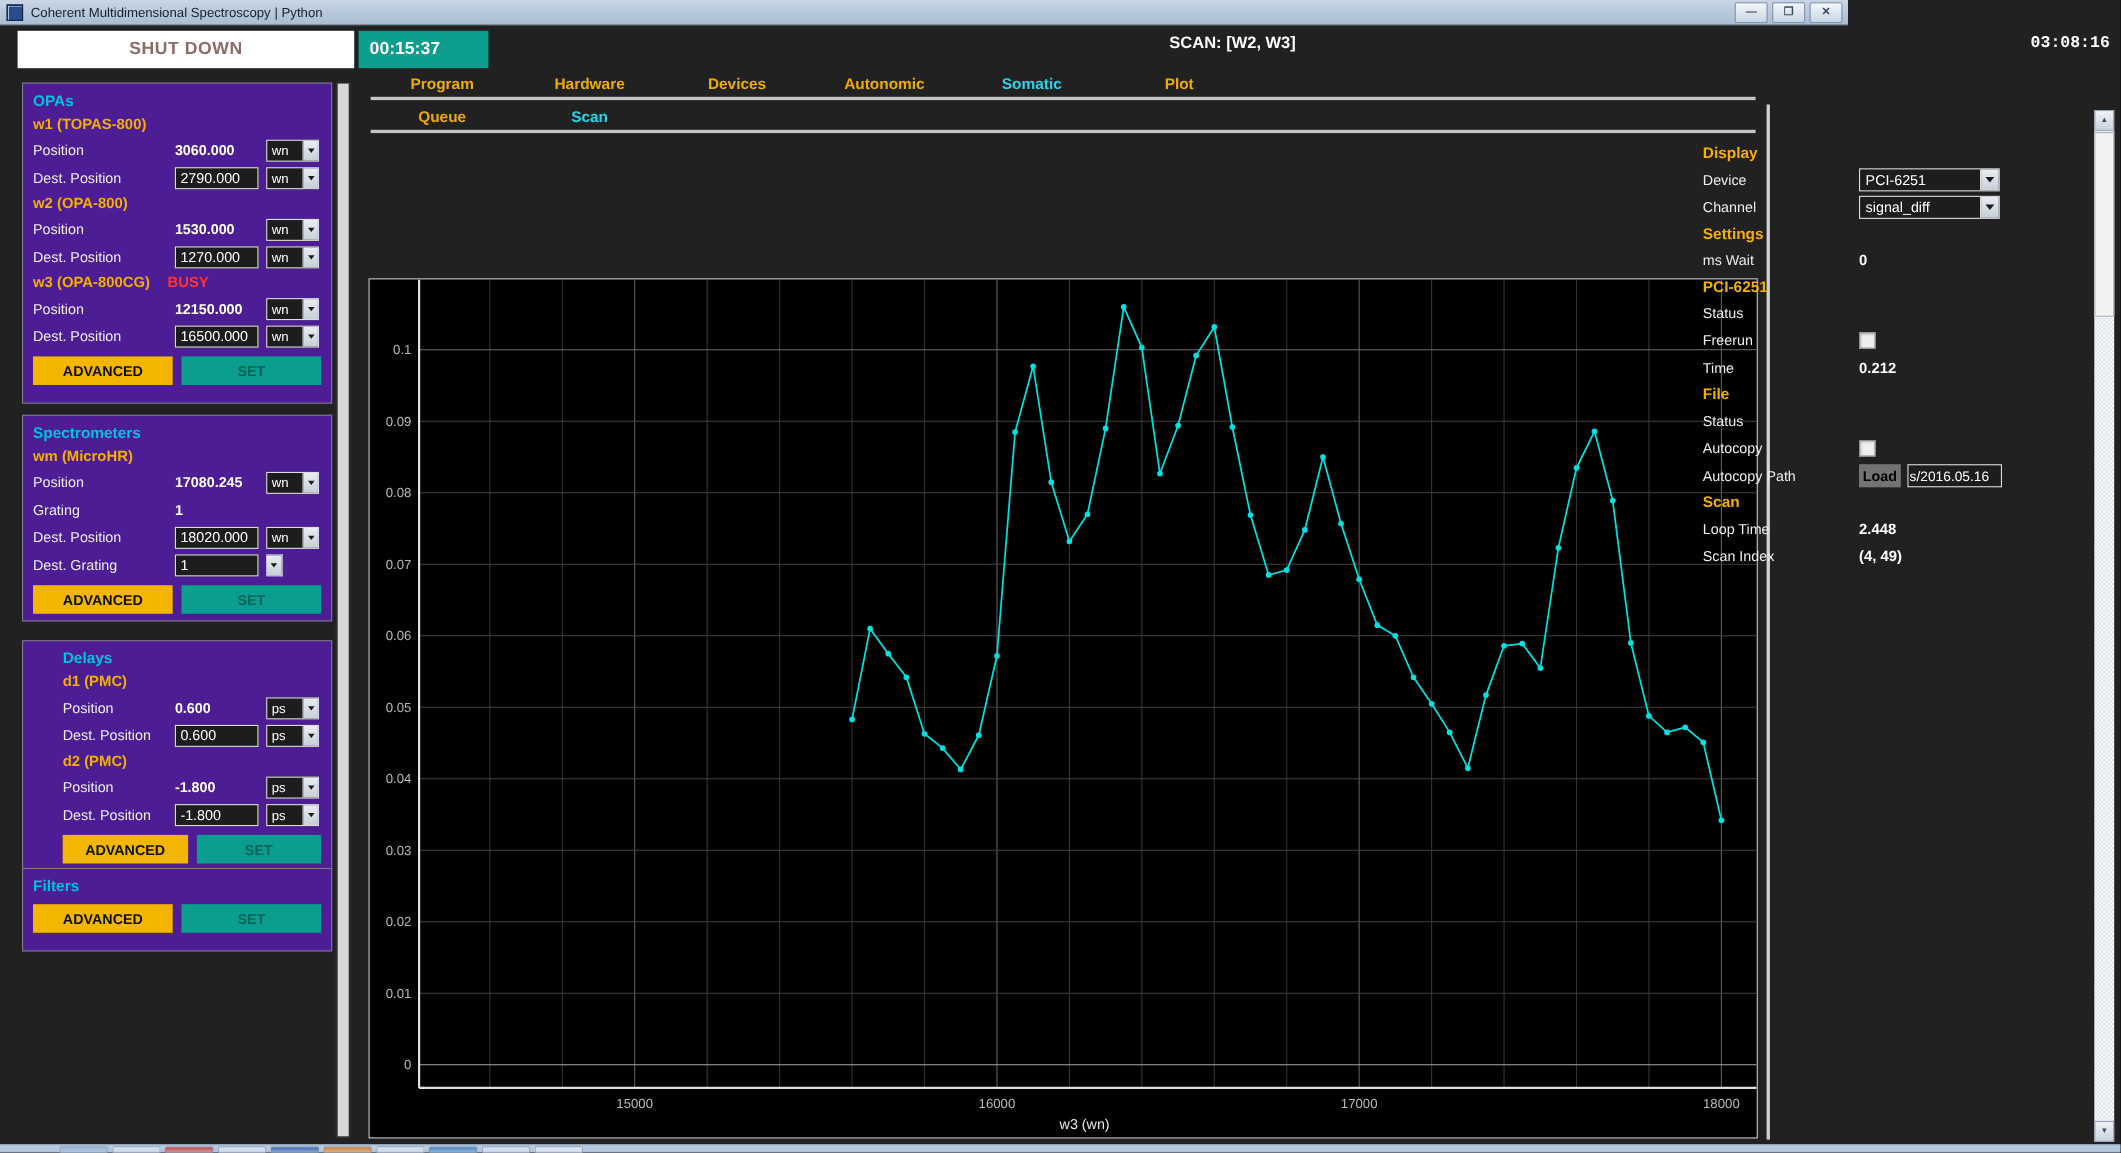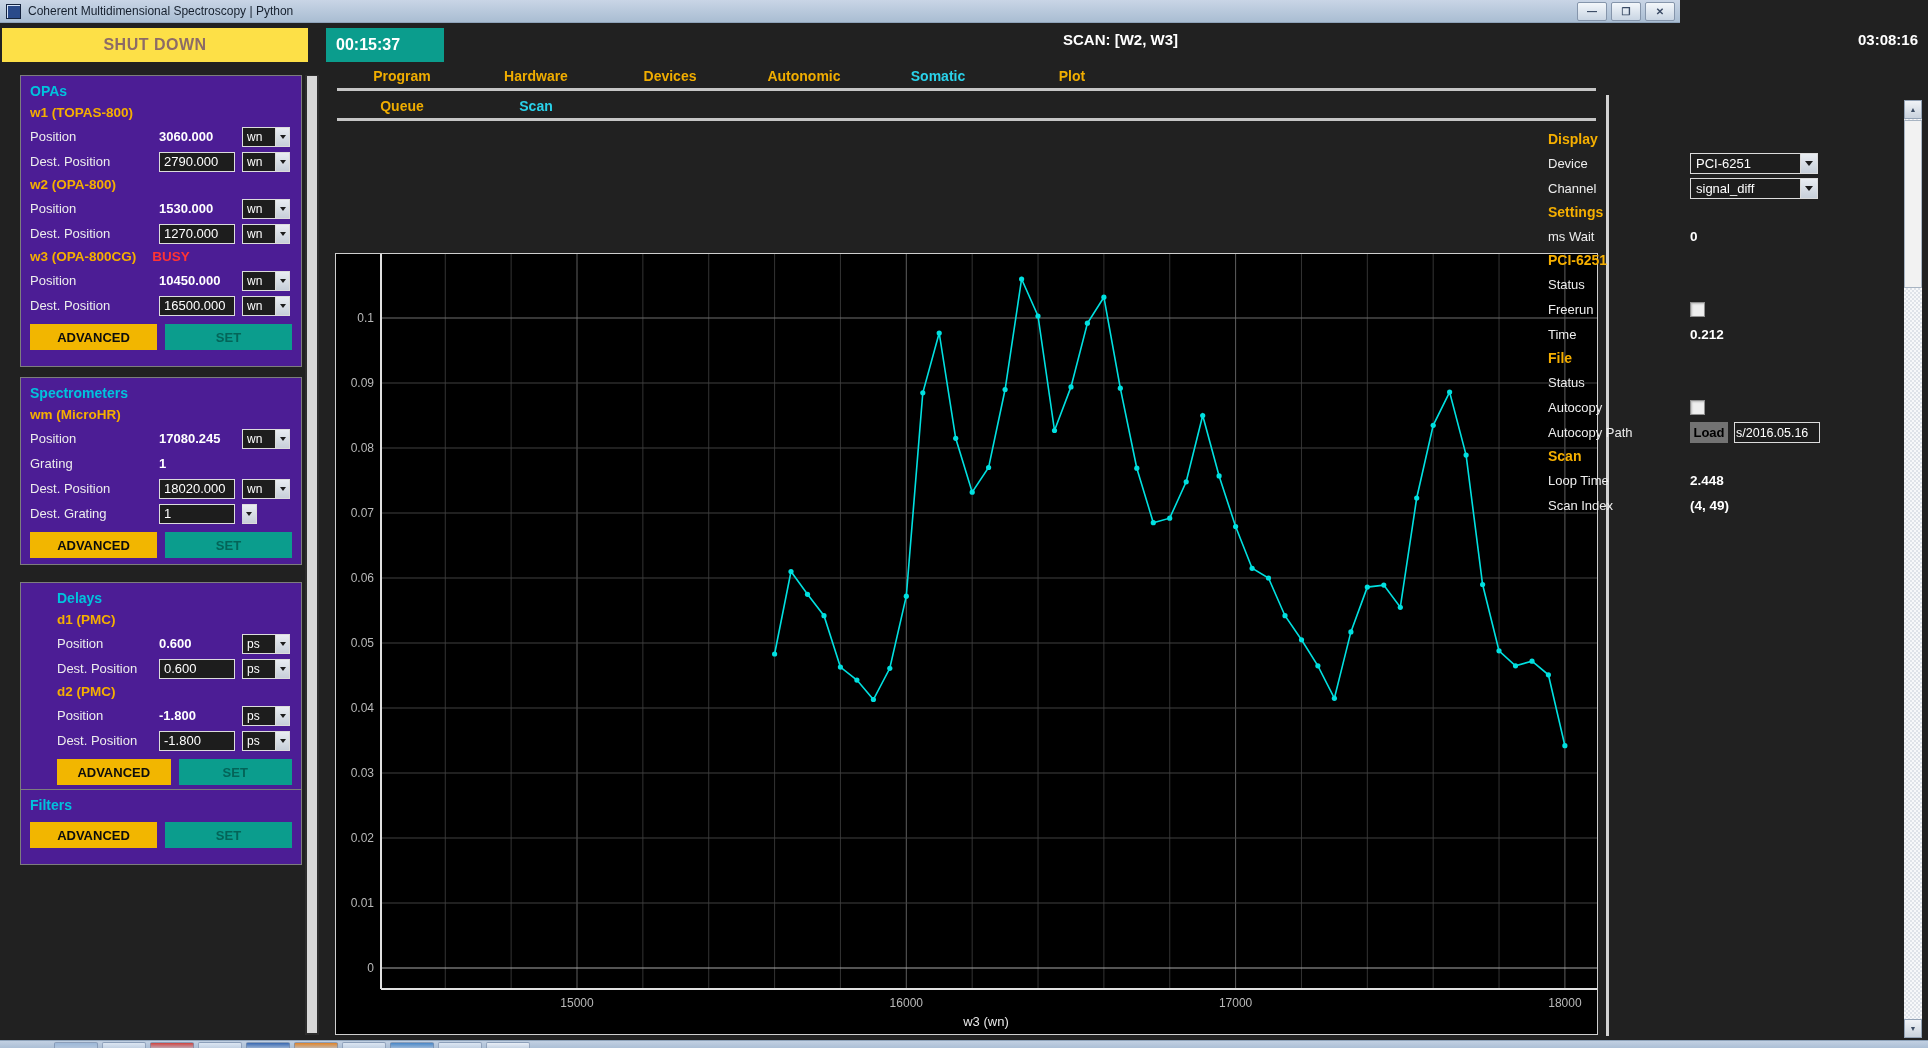--- a/index.html
+++ b/index.html
@@ -8,24 +8,24 @@
   
   .titlebar{position:absolute;left:0;top:0;width:1680px;height:22px;background:linear-gradient(#c9d5e6,#a9bdd2);border-bottom:1px solid #8fa3ba;display:flex;align-items:center;}
   .app-icon{width:13px;height:13px;margin:0 7px 0 6px;background:#2a4a8a;border:1px solid #15233d;box-shadow:inset 1px 1px 0 #d6e4fa;}
   .title-text{font-size:12px;color:#16202e;}
   .win-btns{position:absolute;right:5px;top:2px;display:flex;gap:4px;}
   .win-btn{width:28px;height:17px;background:linear-gradient(#f3f7fb,#c9d5e3);border:1px solid #8595ab;border-radius:2px;font-size:10px;line-height:1;color:#3a4a64;display:flex;align-items:center;justify-content:center;font-weight:bold;}
   .taskbar{position:absolute;left:0;top:1040px;width:1928px;height:8px;background:linear-gradient(#c2d0e2,#a9bdd4);border-top:1px solid #8fa3ba;}
   .tb-btn{position:absolute;top:1px;height:7px;width:42px;background:linear-gradient(#e6edf6,#c4d2e4);border:1px solid rgba(120,140,170,.7);border-bottom:none;border-radius:2px 2px 0 0;}
 
   
-  .btn-shutdown{position:absolute;left:2px;top:28px;width:306px;height:34px;background:#fde047;border:none;color:#8d6b67;font-weight:bold;font-size:16px;letter-spacing:.5px;font-family:inherit;}
+  .btn-shutdown{position:absolute;left:16px;top:28px;width:306px;height:34px;background:#ffffff;border:none;color:#8d6b67;font-weight:bold;font-size:16px;letter-spacing:.5px;font-family:inherit;}
   .timebox{position:absolute;left:326px;top:28px;width:118px;height:34px;background:#0b9d8d;color:#fff;font-weight:bold;font-size:16px;display:flex;align-items:center;padding-left:10px;box-sizing:border-box;}
   .scan-title{position:absolute;left:1063px;top:31px;color:#fff;font-weight:bold;font-size:15px;}
-  .clock{position:absolute;right:10px;top:31px;color:#fff;font-weight:bold;font-size:15px;}
+  .clock{position:absolute;right:10px;top:31px;color:#fff;font-weight:bold;font-size:15px;font-family:Liberation Mono, monospace;}
 
   
   .tabrow{position:absolute;left:335px;width:810px;height:24px;display:flex;}
   .tab{width:134px;text-align:center;font-weight:bold;font-size:14px;color:#f0ad00;line-height:24px;cursor:default;}
   .tab.active{color:#2ad2ea;}
   .sep-line{position:absolute;left:337px;width:1259px;height:3px;background:#c6c6c6;}
 
   
   .bignum{position:absolute;right:336px;top:116px;color:#fff;font-weight:bold;font-size:105px;line-height:105px;letter-spacing:-1px;}
 
@@ -174,21 +174,21 @@
               <span class="arrow-btn">
                 <i></i>
               </span>
             </span>
           </span>
         </div>
         <div class="dev-header"><span>w3 (OPA-800CG)</span><span class="dev-status">BUSY</span></div>
         <div class="prow">
           <span class="plabel">Position</span>
           <span class="pvalzone">
-            <b class="pvalue">10450.000</b>
+            <b class="pvalue">12150.000</b>
           </span>
           <span class="punit">
             <span class="unitbox">
               <span class="unit-label">wn</span>
               <span class="arrow-btn">
                 <i></i>
               </span>
             </span>
           </span>
         </div>

